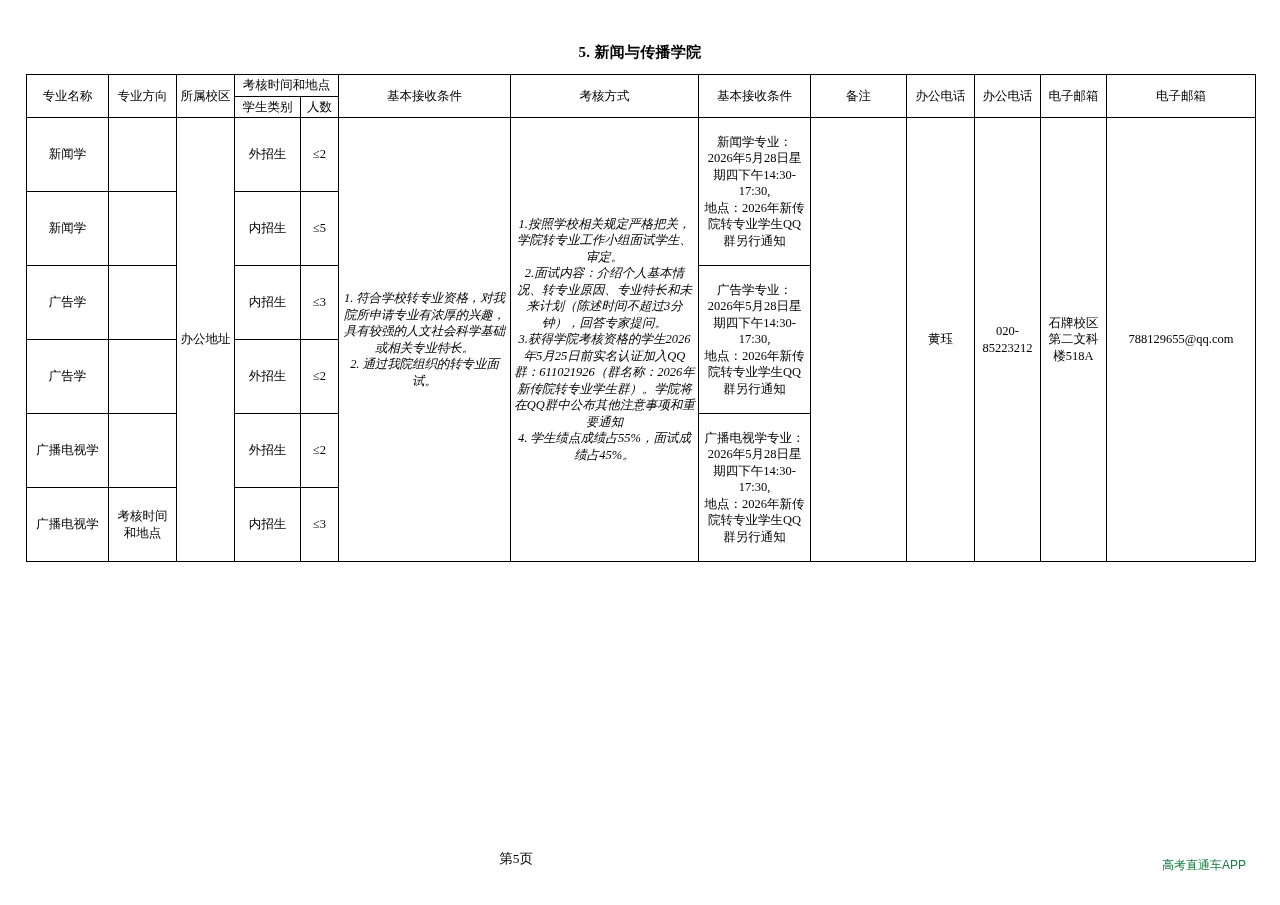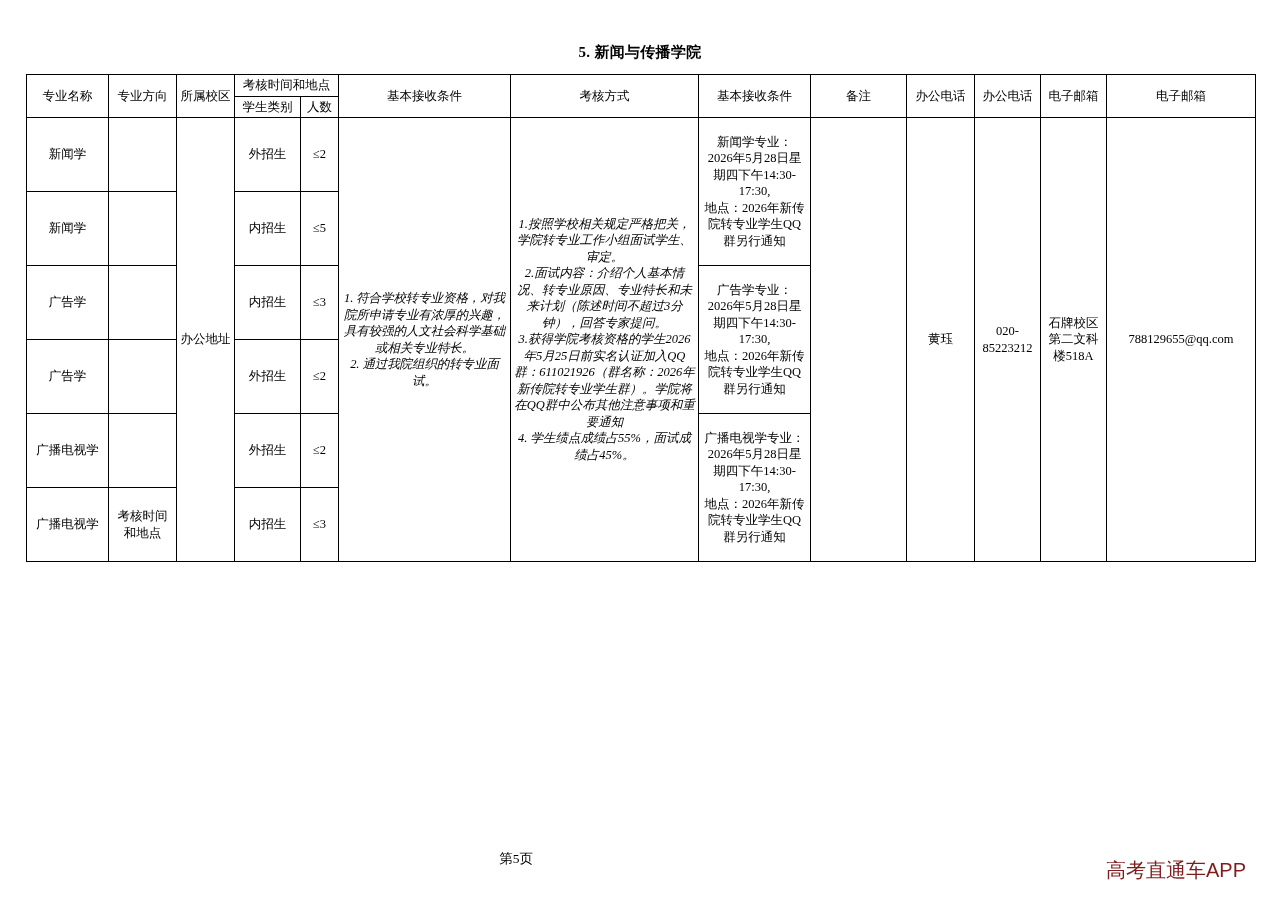--- a/index.html
+++ b/index.html
@@ -71,22 +71,22 @@
     left: 0;
     top: 850px;
     width: 1032px;
     text-align: center;
     font-size: 13.5px;
   }
   .watermark {
     position: absolute;
     right: 34px;
     top: 857px;
-    font-size: 20px;
-    color: #7f1d1d;
+    font-size: 12px;
+    color: #15803d;
     font-family: "Liberation Sans", sans-serif;
   }
 </style>
 </head>
 <body>
 
 <div class="page-title">5. 新闻与传播学院</div>
 
 <div class="table-wrap">
   <table class="main">

